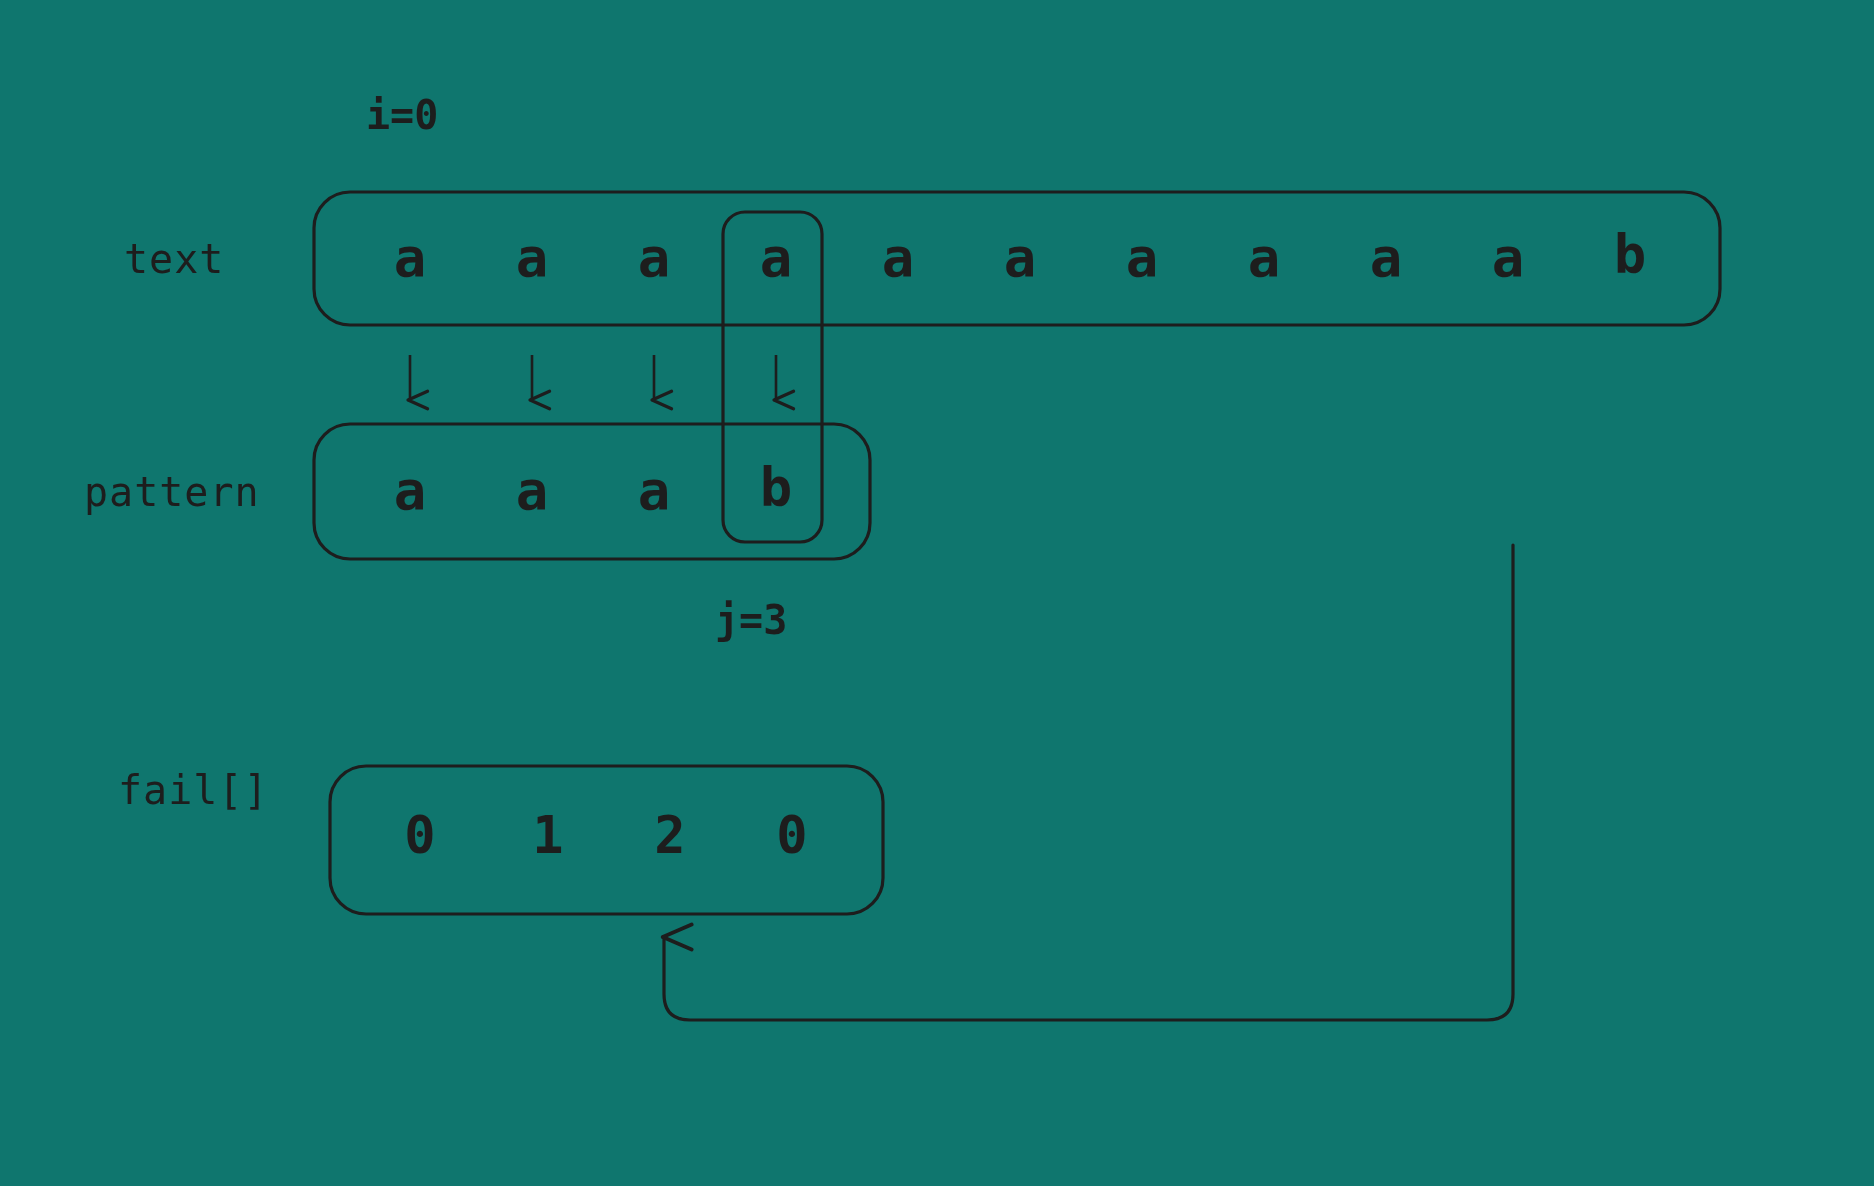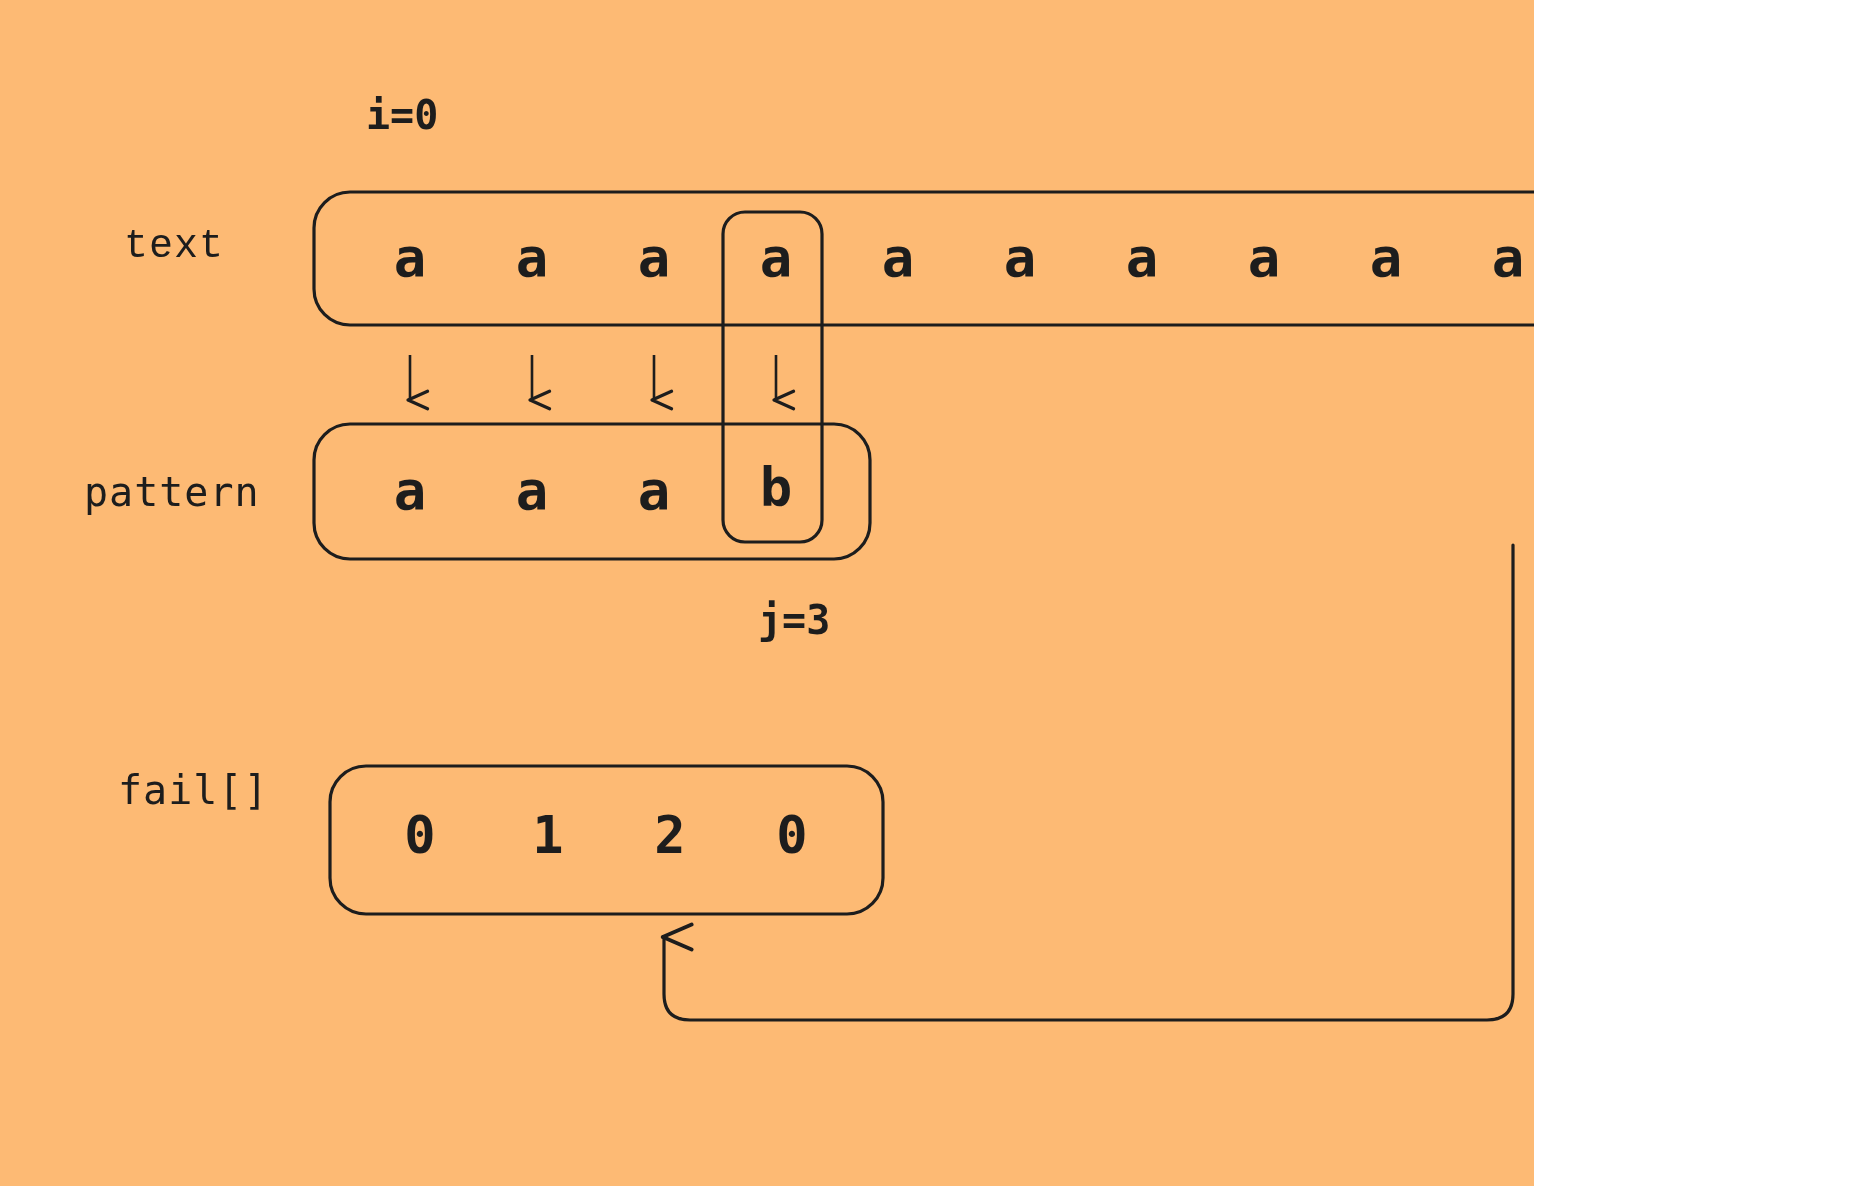--- a/index.html
+++ b/index.html
@@ -2,23 +2,23 @@
 <html><head>
 <meta charset="utf-8">
 <style>
   html, body {
     margin: 0;
     padding: 0;
     background: #ffffff;
   }
   #stage {
     position: relative;
-    width: 1534px;
+    width: 1874px;
     height: 1186px;
-    background: #fdba74;
+    background: #0f766e;
     overflow: hidden;
     font-family: "DejaVu Sans Mono", "Liberation Mono", monospace;
     color: #1d1d1d;
   }
   #diagram-svg {
     position: absolute;
     left: 0;
     top: 0;
     width: 1874px;
     height: 1186px;
@@ -90,42 +90,42 @@
     <line x1="410" y1="355" x2="410" y2="400" stroke="#1d1d1d" stroke-width="2.6" marker-end="url(#arrowDown)"></line>
     <line x1="532" y1="355" x2="532" y2="400" stroke="#1d1d1d" stroke-width="2.6" marker-end="url(#arrowDown)"></line>
     <line x1="654" y1="355" x2="654" y2="400" stroke="#1d1d1d" stroke-width="2.6" marker-end="url(#arrowDown)"></line>
     <line x1="776" y1="355" x2="776" y2="400" stroke="#1d1d1d" stroke-width="2.6" marker-end="url(#arrowDown)"></line>
 
     <path d="M1513 545 L1513 994 Q1513 1020 1487 1020 L 690 1020 Q664 1020 664 994 L664 937" fill="none" stroke="#1d1d1d" stroke-width="3.2" stroke-linecap="round" marker-end="url(#arrowUp)"></path>
   </svg>
 
   <div class="lbl pointer-label" style="left:366px; top:95px;">i=0</div>
 
-  <div class="lbl row-label" style="left:124px; top:227px;font-family:Liberation Mono, monospace;">text</div>
+  <div class="lbl row-label" style="left:124px; top:239px;">text</div>
 
   <div class="cell-char" style="left:370px; top:231px; width:80px;">a</div>
   <div class="cell-char" style="left:492px; top:231px; width:80px;">a</div>
   <div class="cell-char" style="left:614px; top:231px; width:80px;">a</div>
   <div class="cell-char" style="left:736px; top:231px; width:80px;">a</div>
   <div class="cell-char" style="left:858px; top:231px; width:80px;">a</div>
   <div class="cell-char" style="left:980px; top:231px; width:80px;">a</div>
   <div class="cell-char" style="left:1102px; top:231px; width:80px;">a</div>
   <div class="cell-char" style="left:1224px; top:231px; width:80px;">a</div>
   <div class="cell-char" style="left:1346px; top:231px; width:80px;">a</div>
   <div class="cell-char" style="left:1468px; top:231px; width:80px;">a</div>
   <div class="cell-char" style="left:1590px; top:228px; width:80px;">b</div>
 
   <div class="lbl row-label" style="left:84px; top:472px;">pattern</div>
 
   <div class="cell-char" style="left:370px; top:464px; width:80px;">a</div>
   <div class="cell-char" style="left:492px; top:464px; width:80px;">a</div>
   <div class="cell-char" style="left:614px; top:464px; width:80px;">a</div>
   <div class="cell-char" style="left:736px; top:461px; width:80px;">b</div>
 
-  <div class="lbl pointer-label" style="left:758px; top:600px;">j=3</div>
+  <div class="lbl pointer-label" style="left:715px; top:600px;">j=3</div>
 
 
   <div class="lbl row-label" style="left:118px; top:770px;">fail[]</div>
 
   <div class="cell-num" style="left:380px; top:809px; width:80px;">0</div>
   <div class="cell-num" style="left:508px; top:809px; width:80px;">1</div>
   <div class="cell-num" style="left:630px; top:809px; width:80px;">2</div>
   <div class="cell-num" style="left:752px; top:809px; width:80px;">0</div>
 
 </div>

